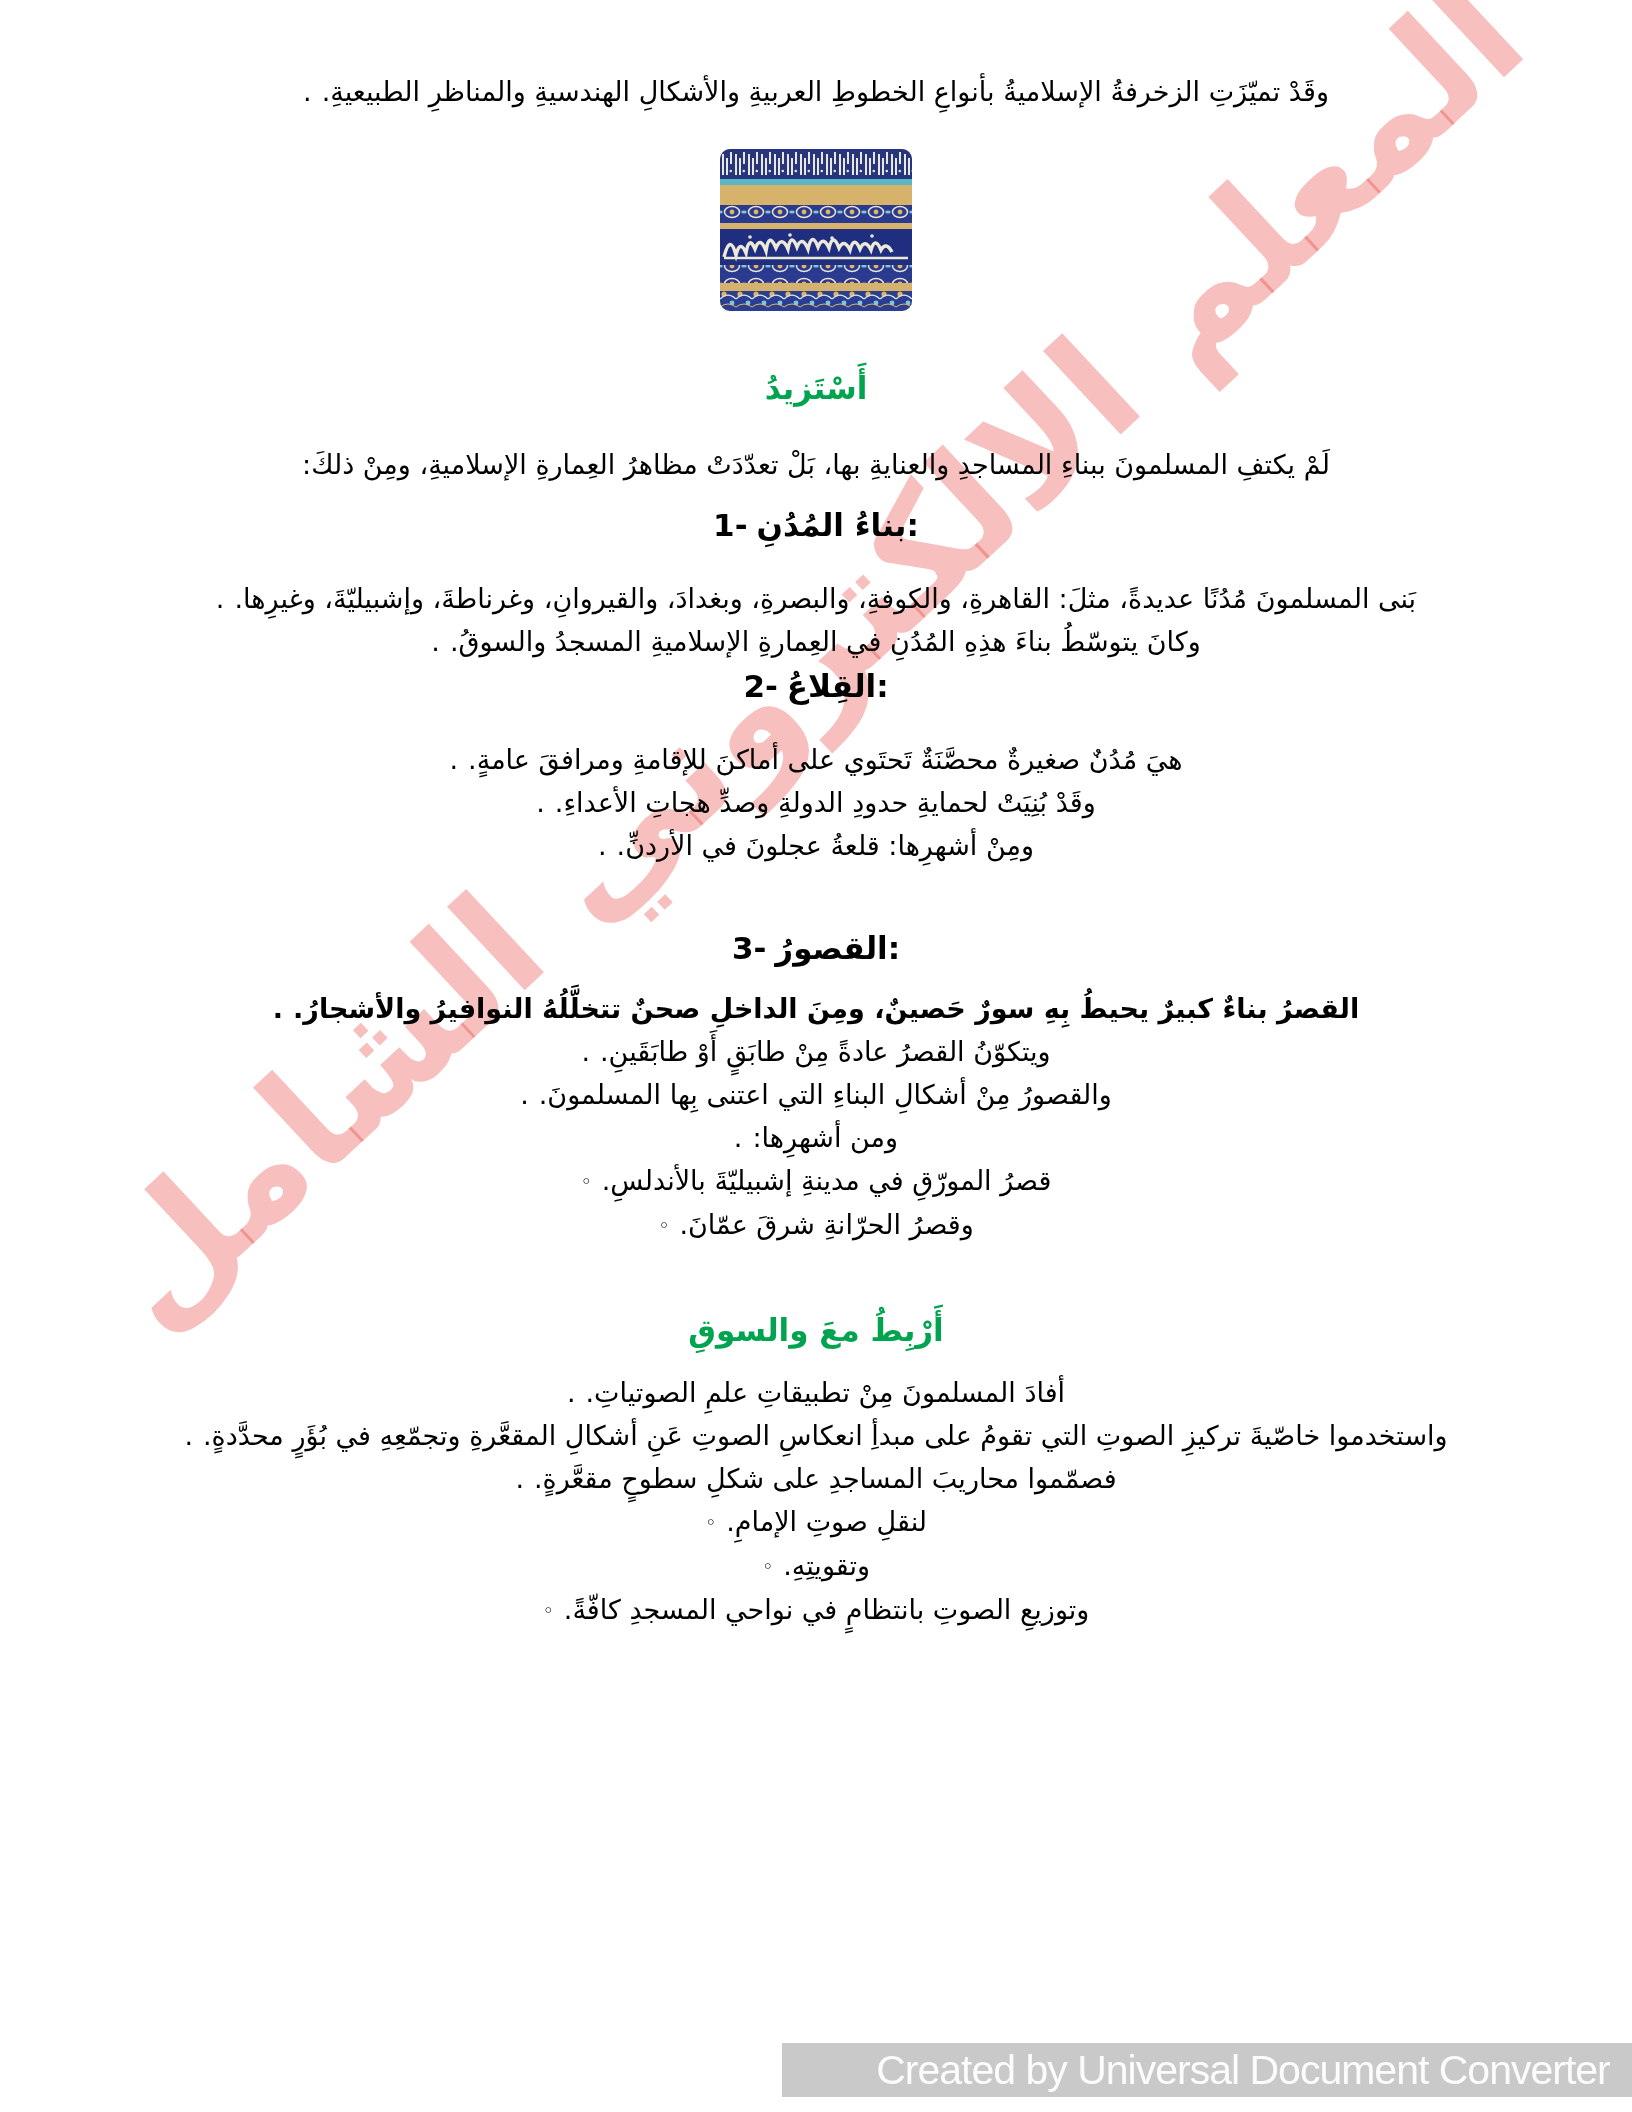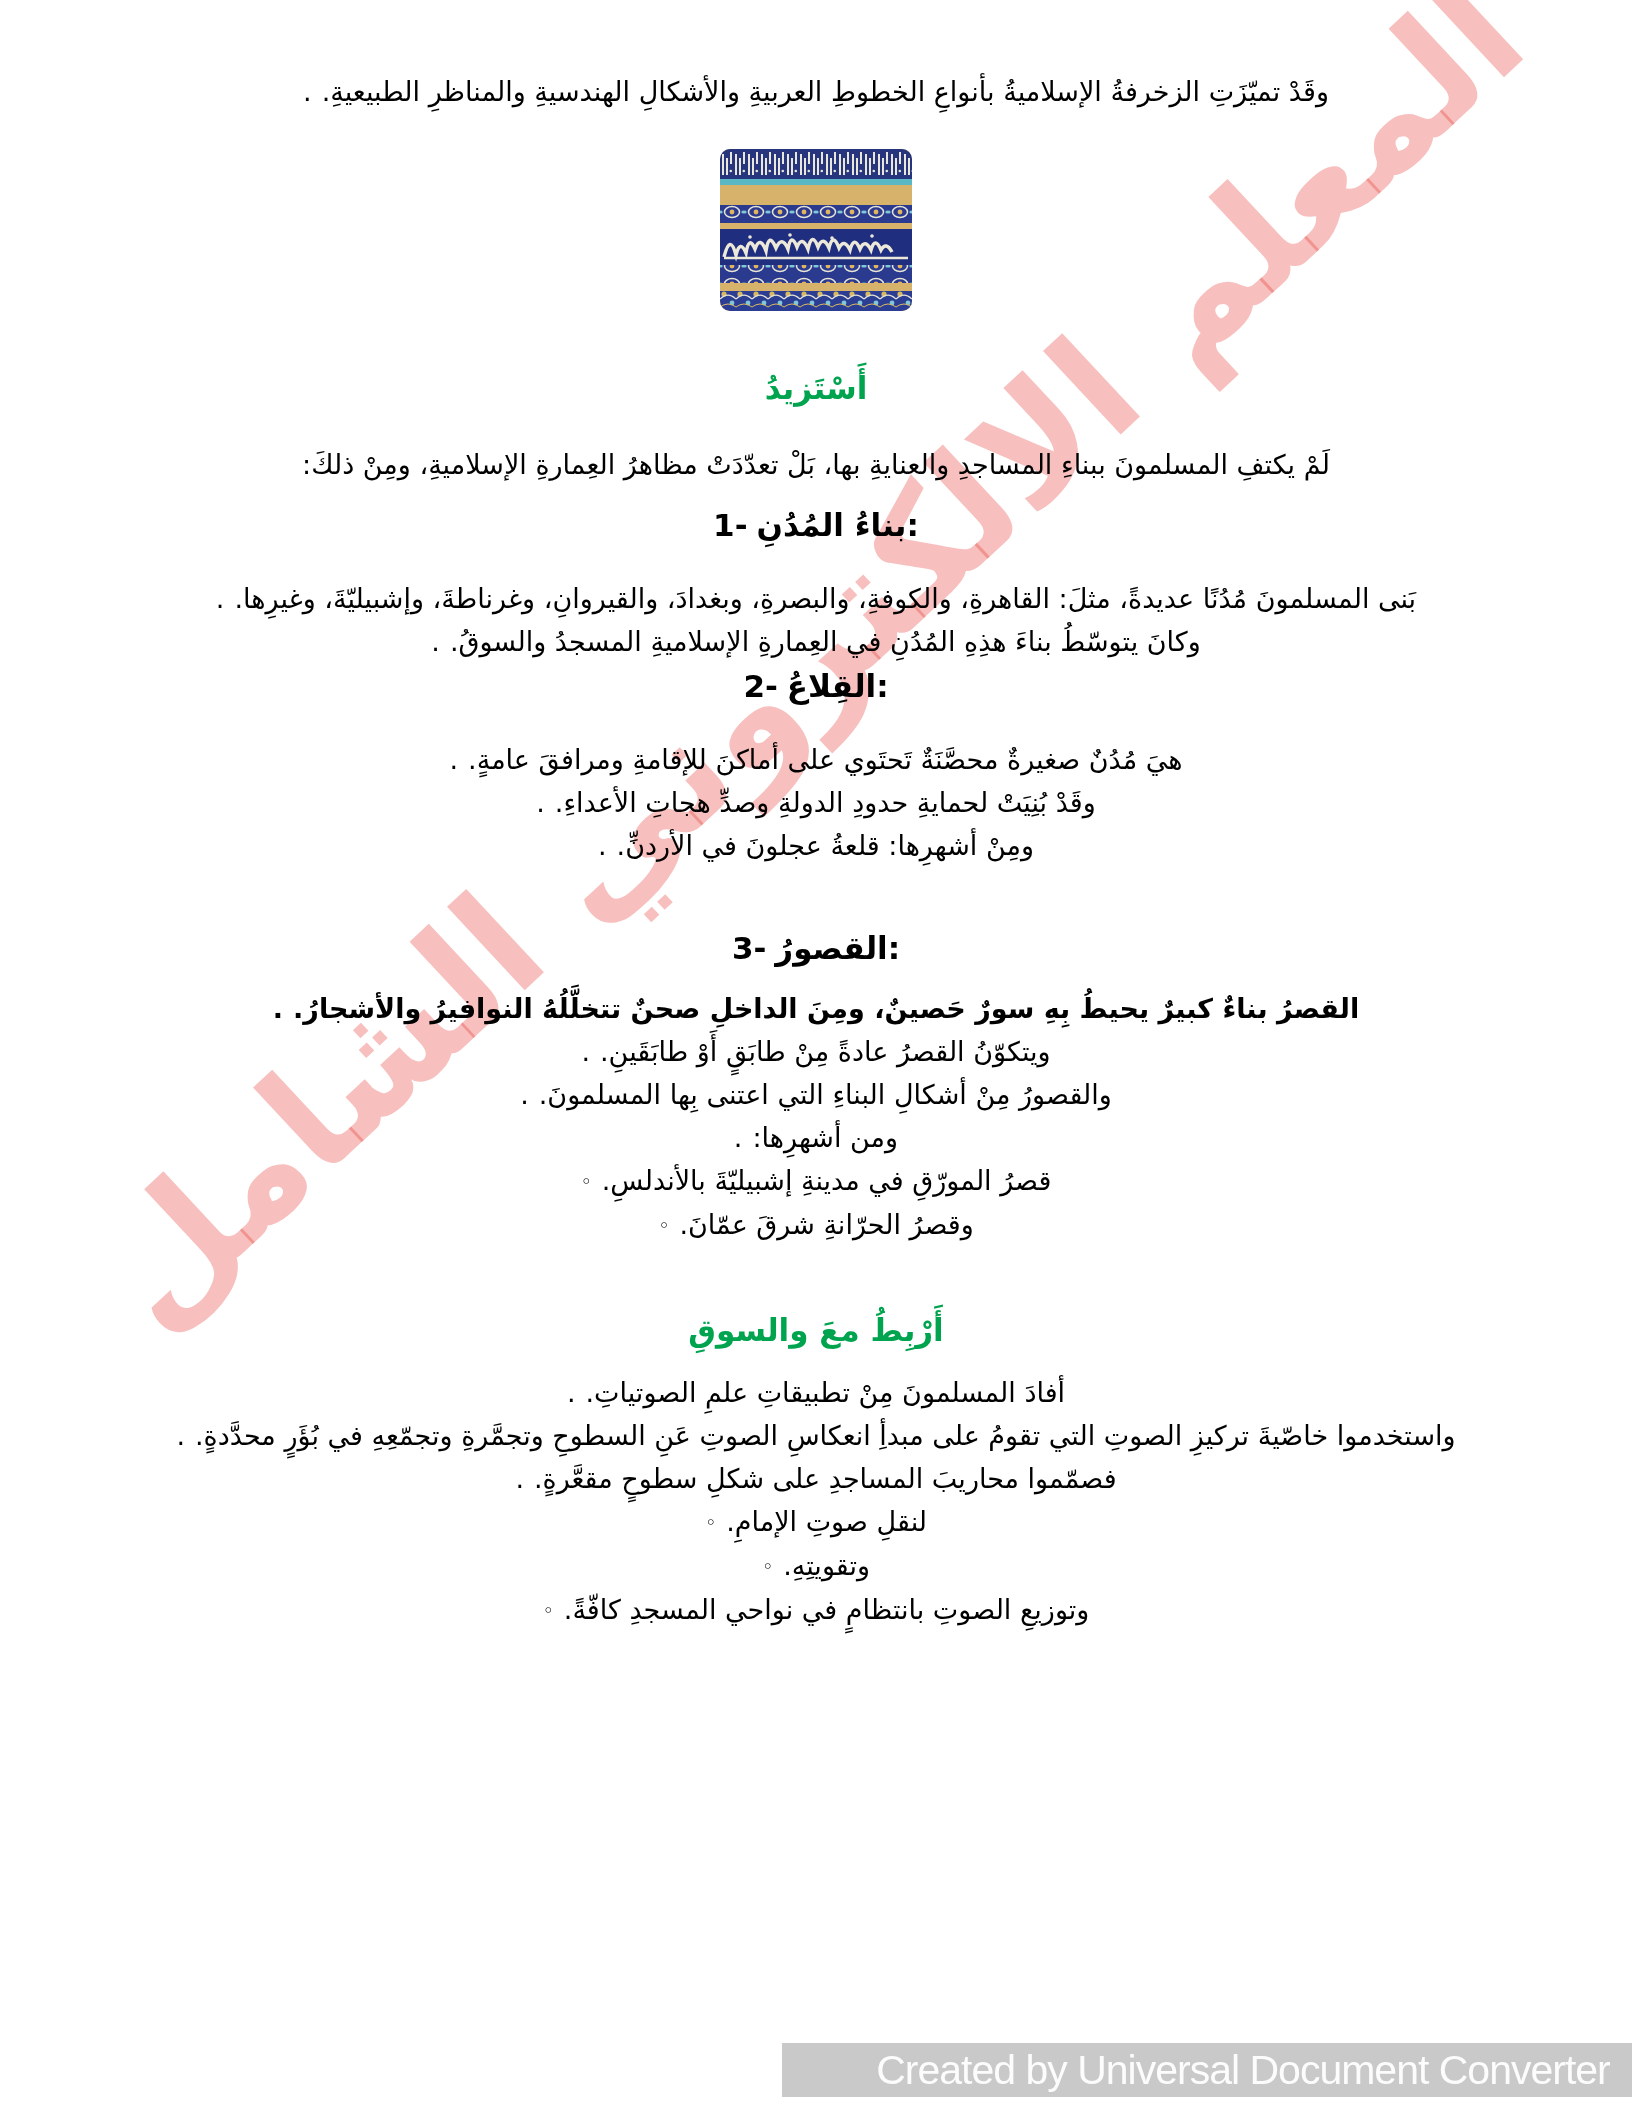--- a/index.html
+++ b/index.html
@@ -158,21 +158,21 @@
       <span class="marker sub">◦</span><span class="txt" dir="rtl">وقصرُ الحرّانةِ شرقَ عمّانَ.</span>
     </div>
 
     <div class="green-h mt-green2">
       <span class="txt" dir="rtl">أَرْبِطُ معَ والسوقِ</span>
     </div>
     <div class="li mt-sci">
       <span class="marker">.</span><span class="txt" dir="rtl">أفادَ المسلمونَ مِنْ تطبيقاتِ علمِ الصوتياتِ.</span>
     </div>
     <div class="li">
-      <span class="marker">.</span><span class="txt" dir="rtl">واستخدموا خاصّيةَ تركيزِ الصوتِ التي تقومُ على مبدأِ انعكاسِ الصوتِ عَنِ السطوحِ وتجمَّرةِ وتجمّعِهِ في بُؤَرٍ محدَّدةٍ.</span>
+      <span class="marker">.</span><span class="txt" dir="rtl">واستخدموا خاصّيةَ تركيزِ الصوتِ التي تقومُ على مبدأِ انعكاسِ الصوتِ عَنِ أشكالِ المقعَّرةِ وتجمّعِهِ في بُؤَرٍ محدَّدةٍ.</span>
     </div>
     <div class="li">
       <span class="marker">.</span><span class="txt" dir="rtl">فصمّموا محاريبَ المساجدِ على شكلِ سطوحٍ مقعَّرةٍ.</span>
     </div>
     <div class="li">
       <span class="marker sub">◦</span><span class="txt" dir="rtl">لنقلِ صوتِ الإمامِ.</span>
     </div>
     <div class="li">
       <span class="marker sub">◦</span><span class="txt" dir="rtl">وتقويتِهِ.</span>
     </div>

